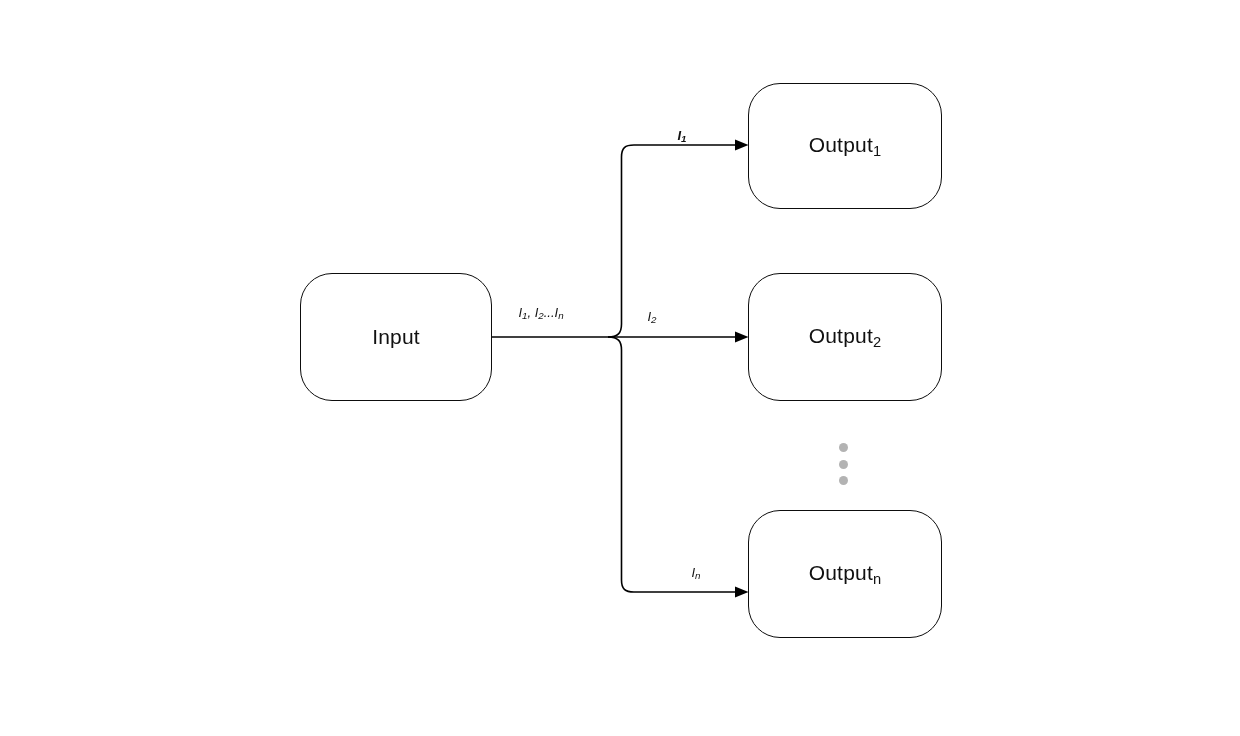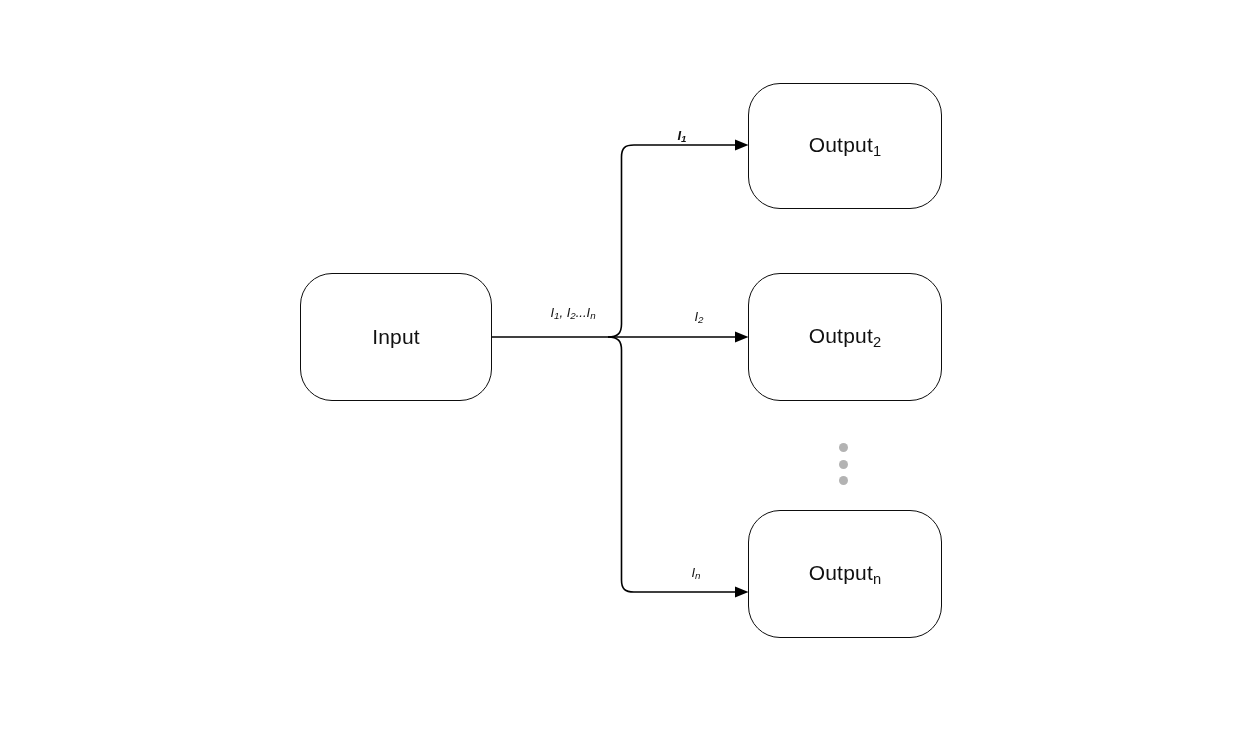--- a/index.html
+++ b/index.html
@@ -76,25 +76,25 @@
   </div>
 
   <div class="node" style="left:748px;top:273px;width:192px;height:126px;">
     <span><span>Output</span><span class="sub">2</span></span>
   </div>
 
   <div class="node" style="left:748px;top:510px;width:192px;height:126px;">
     <span><span>Output</span><span class="sub">n</span></span>
   </div>
 
-  <div class="edge-label" style="left:573px;top:305px;"><span>I</span><span class="sub">1</span><span>, I</span><span class="sub">2</span><span>...I</span><span class="sub">n</span></div>
+  <div class="edge-label" style="left:541px;top:305px;"><span>I</span><span class="sub">1</span><span>, I</span><span class="sub">2</span><span>...I</span><span class="sub">n</span></div>
 
   <div class="edge-label" style="left:682px;top:128px;font-weight:bold;"><span>I</span><span class="sub">1</span></div>
 
-  <div class="edge-label" style="left:699px;top:309px;"><span>I</span><span class="sub">2</span></div>
+  <div class="edge-label" style="left:652px;top:309px;"><span>I</span><span class="sub">2</span></div>
 
   <div class="edge-label" style="left:696px;top:565px;"><span>I</span><span class="sub">n</span></div>
 
   <div class="ellipsis">
     <span class="dot"></span>
     <span class="dot"></span>
     <span class="dot"></span>
   </div>
 
 </div>

